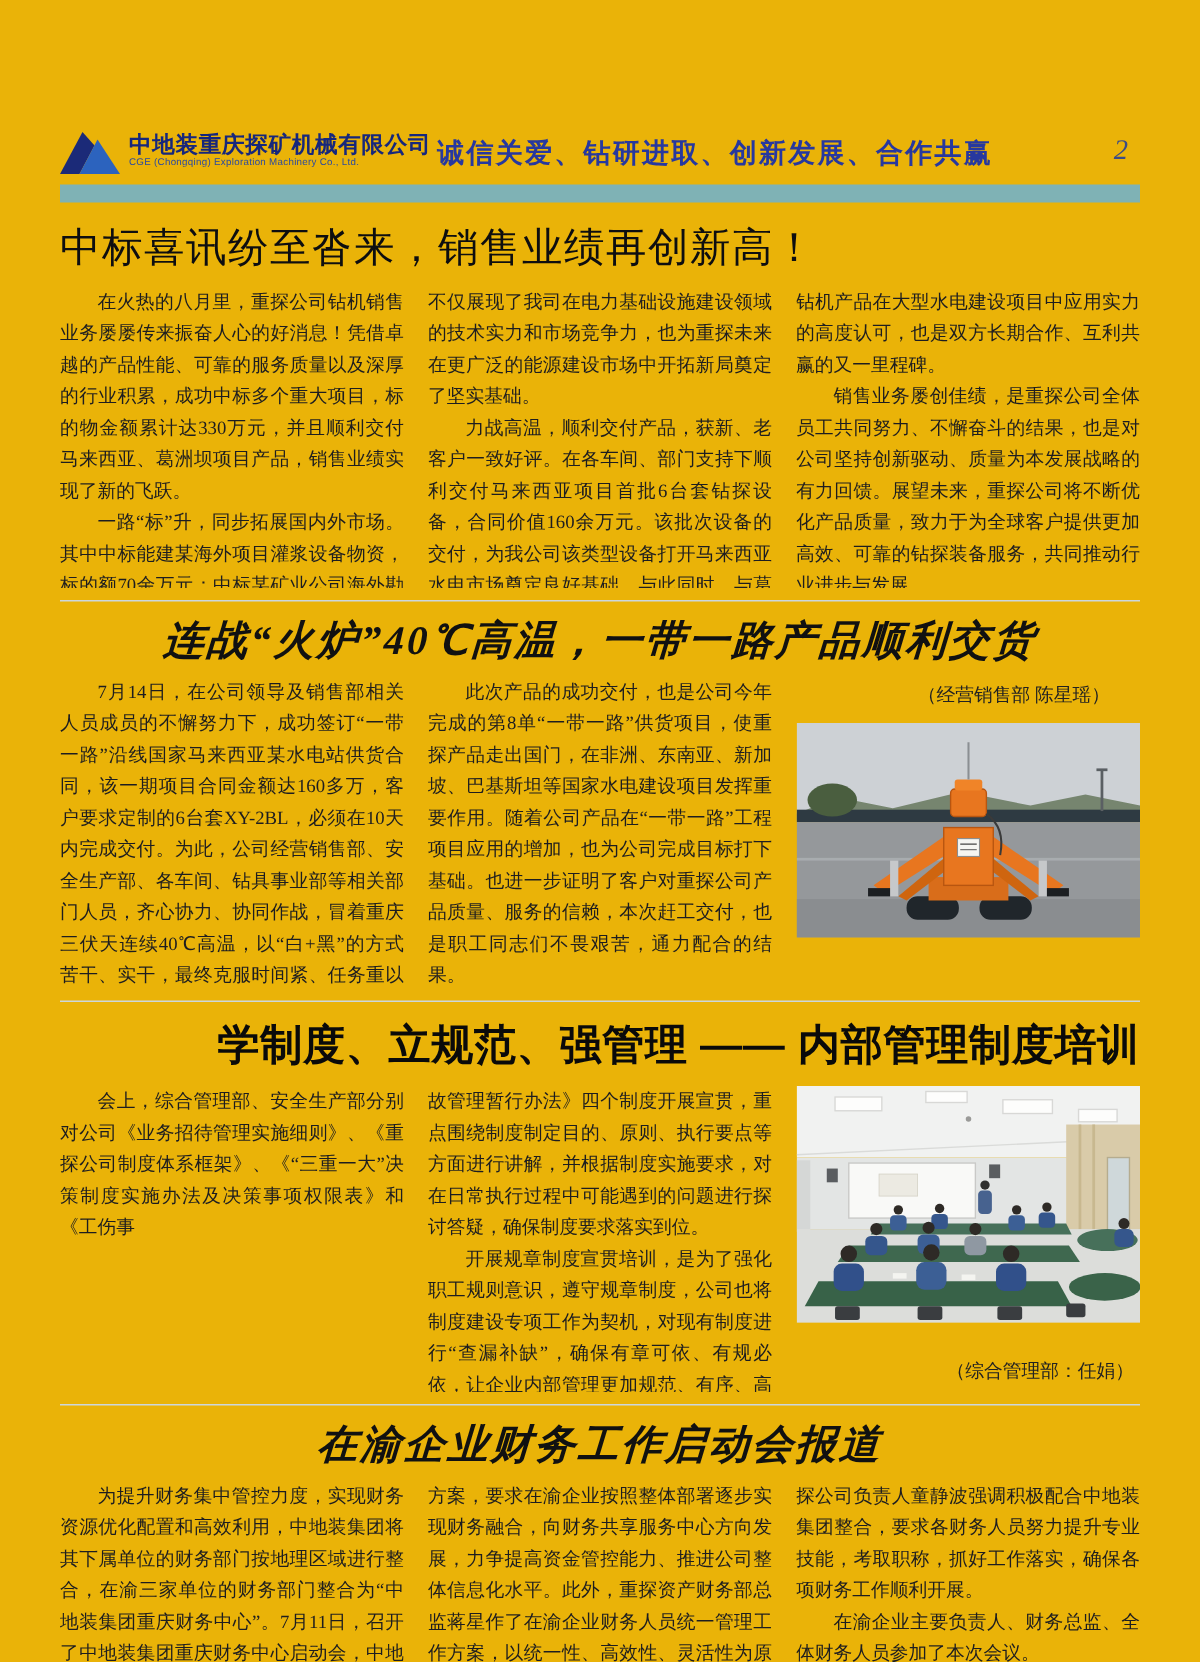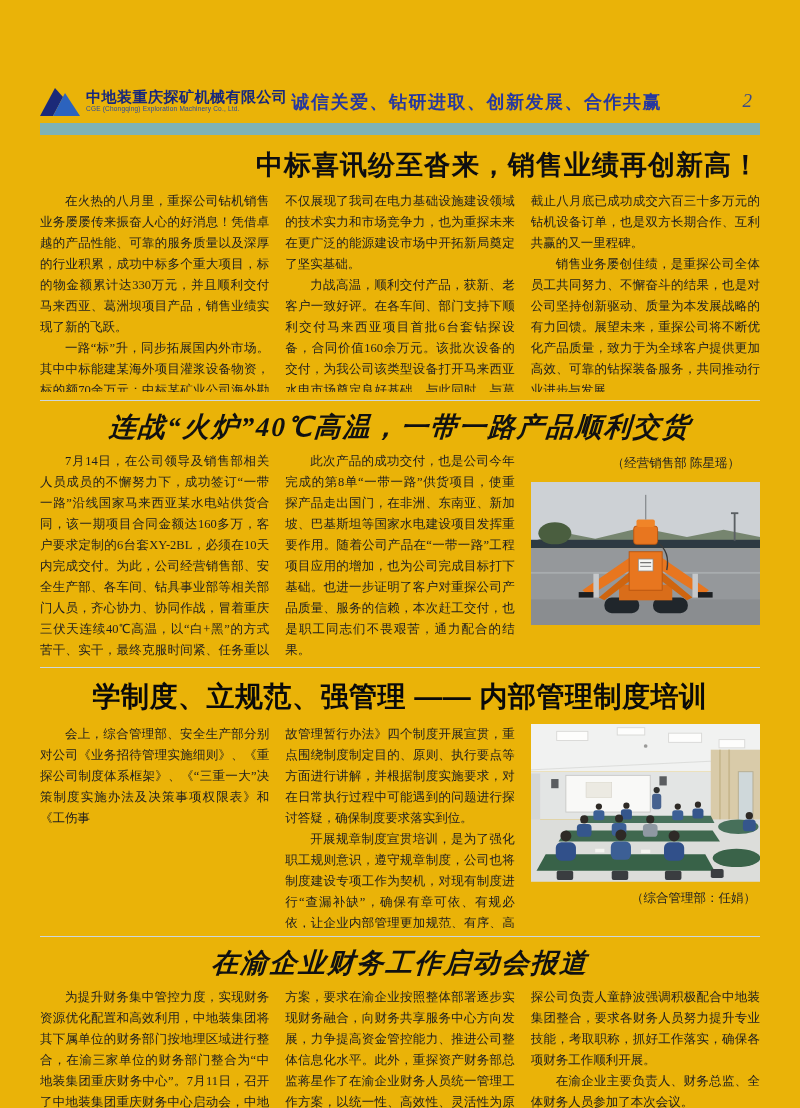--- a/index.html
+++ b/index.html
@@ -12,38 +12,38 @@
   
   .masthead { display:flex; align-items:flex-end; height:46px; position:relative; }
   .brand { display:flex; align-items:center; gap:6px; }
   .brand-text { line-height:1.05; }
   .brand-cn { font-family:"Liberation Sans", sans-serif; font-weight:bold; font-size:15px; color:#16277c; letter-spacing:0.5px; }
   .brand-en { font-family:"Liberation Sans", sans-serif; font-size:6.5px; color:#2b4aa0; margin-top:2px; letter-spacing:0.2px; }
   .slogan { font-family:"Liberation Serif", serif; font-weight:bold; font-size:18px; color:#27389f; letter-spacing:1.5px; margin-left:4px; padding-bottom:4px; }
   .page-num { position:absolute; right:8px; bottom:6px; font-style:italic; font-size:19px; color:#3c4c86; font-family:"Liberation Serif", serif; }
   .teal-bar { height:12px; background:#7fb2b5; margin-top:5px; }
   
-  .art-title-serif { text-align:right; font-weight:bold; font-size:27px; letter-spacing:1px; color:#0e0e10; margin:12px 0 8px 0; font-family:"Liberation Serif", serif; }
+  .art-title-serif { text-align:left; font-weight:normal; font-size:27px; letter-spacing:1px; color:#0e0e10; margin:12px 0 8px 0; font-family:"Liberation Serif", serif; }
   .art-title-callig { text-align:center; font-weight:bold; font-style:italic; font-size:27px; letter-spacing:2px; color:#111; margin:8px 0 6px 0; font-family:"Liberation Serif", serif; transform:skewX(-3deg); }
-  .art-title-hei { text-align:center; font-weight:bold; font-size:28px; letter-spacing:0.5px; color:#0a0a0a; margin:10px 0 8px 0; font-family:"Liberation Sans", sans-serif; }
+  .art-title-hei { text-align:right; font-weight:bold; font-size:28px; letter-spacing:0.5px; color:#0a0a0a; margin:10px 0 8px 0; font-family:"Liberation Sans", sans-serif; }
   .cols { display:flex; gap:16px; }
   .col { width:232px; overflow:hidden; }
   .col p { font-size:12.5px; line-height:21px; text-align:justify; text-indent:2em; color:#1d1d20; }
   .col p.noindent { text-indent:0; }
   .byline { font-size:12.5px; text-align:right; color:#222; padding-right:4px; }
   .sep { border:none; border-top:1px solid #ccd7de; margin:8px 0 0 0; }
   .photo-frame { width:100%; display:block; }
   .photo-frame svg { display:block; width:100%; height:auto; }
   
   .a1-cols { height:201px; }
   .a2-cols { height:208px; }
   .a3-cols { height:204px; }
   .a4-cols { height:168px; }
   .a2-byline-top { margin:4px 16px 10px 0; }
-  .a3-caption { margin-top:8px; }
+  .a3-caption { margin-top:24px; }
 </style>
 </head>
 <body>
 
 <div class="page">
 
   <div class="masthead">
     <div class="brand">
       <svg width="40" height="34" viewBox="0 0 40 34">
         <polygon points="0,32 15,4 23,13 13,32" fill="#1b2a78"></polygon>
@@ -64,21 +64,21 @@
     <div class="cols a1-cols">
       <div class="col">
         <p>在火热的八月里，重探公司钻机销售业务屡屡传来振奋人心的好消息！凭借卓越的产品性能、可靠的服务质量以及深厚的行业积累，成功中标多个重大项目，标的物金额累计达330万元，并且顺利交付马来西亚、葛洲坝项目产品，销售业绩实现了新的飞跃。</p>
         <p>一路“标”升，同步拓展国内外市场。其中中标能建某海外项目灌浆设备物资，标的额70余万元；中标某矿业公司海外勘探设备项目，标的额60余万元；中标电力系统200余万元的GQY-18钻机合作研发项目。电力系统的项目，</p>
       </div>
       <div class="col">
         <p class="noindent">不仅展现了我司在电力基础设施建设领域的技术实力和市场竞争力，也为重探未来在更广泛的能源建设市场中开拓新局奠定了坚实基础。</p>
         <p>力战高温，顺利交付产品，获新、老客户一致好评。在各车间、部门支持下顺利交付马来西亚项目首批6台套钻探设备，合同价值160余万元。该批次设备的交付，为我公司该类型设备打开马来西亚水电市场奠定良好基础。与此同时，与葛洲坝集团长达几十年的合作，幸得老客户的信赖，截止八月底已成功成交六百三十多万元的钻机设备订单。这一成绩的取得，不仅是对我司</p>
       </div>
       <div class="col">
-        <p class="noindent">截止八月底已成功成交六百三十多万元的钻机设备订单，也是双方长期合作、互利共赢的又一里程碑。</p>
+        <p class="noindent">钻机产品在大型水电建设项目中应用实力的高度认可，也是双方长期合作、互利共赢的又一里程碑。</p>
         <p>销售业务屡创佳绩，是重探公司全体员工共同努力、不懈奋斗的结果，也是对公司坚持创新驱动、质量为本发展战略的有力回馈。展望未来，重探公司将不断优化产品质量，致力于为全球客户提供更加高效、可靠的钻探装备服务，共同推动行业进步与发展。</p>
 
       </div>
     </div>
   </section>
 
   <hr class="sep">
 
   <section>
     <h2 class="art-title-callig">连战“火炉”40℃高温，一带一路产品顺利交货</h2>

